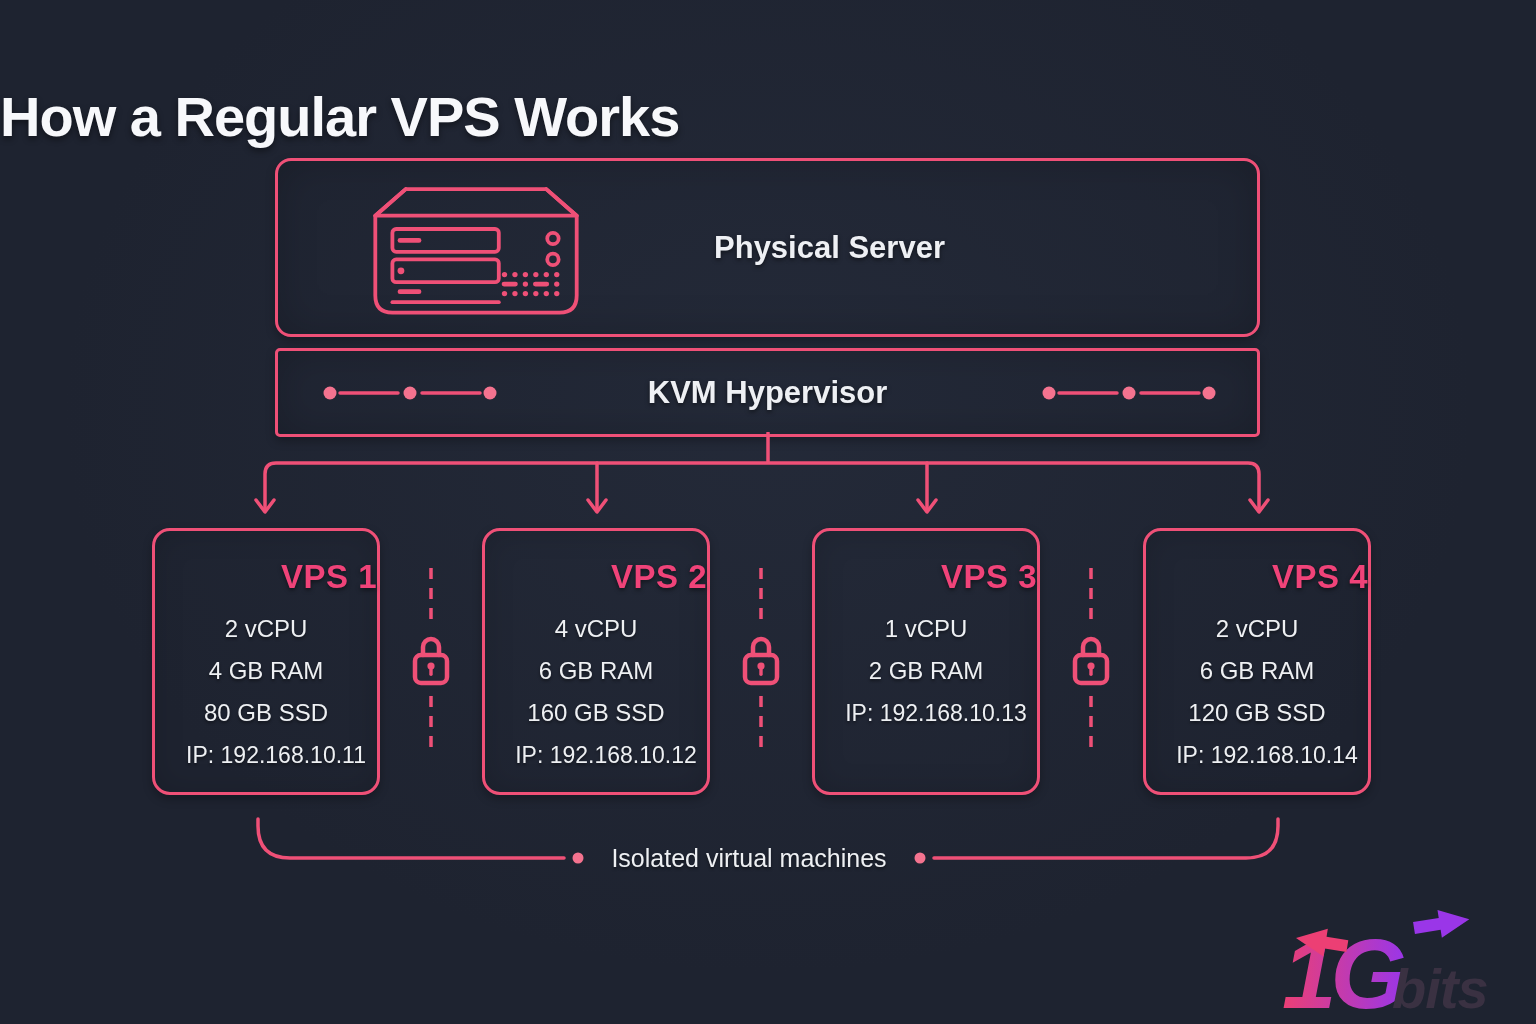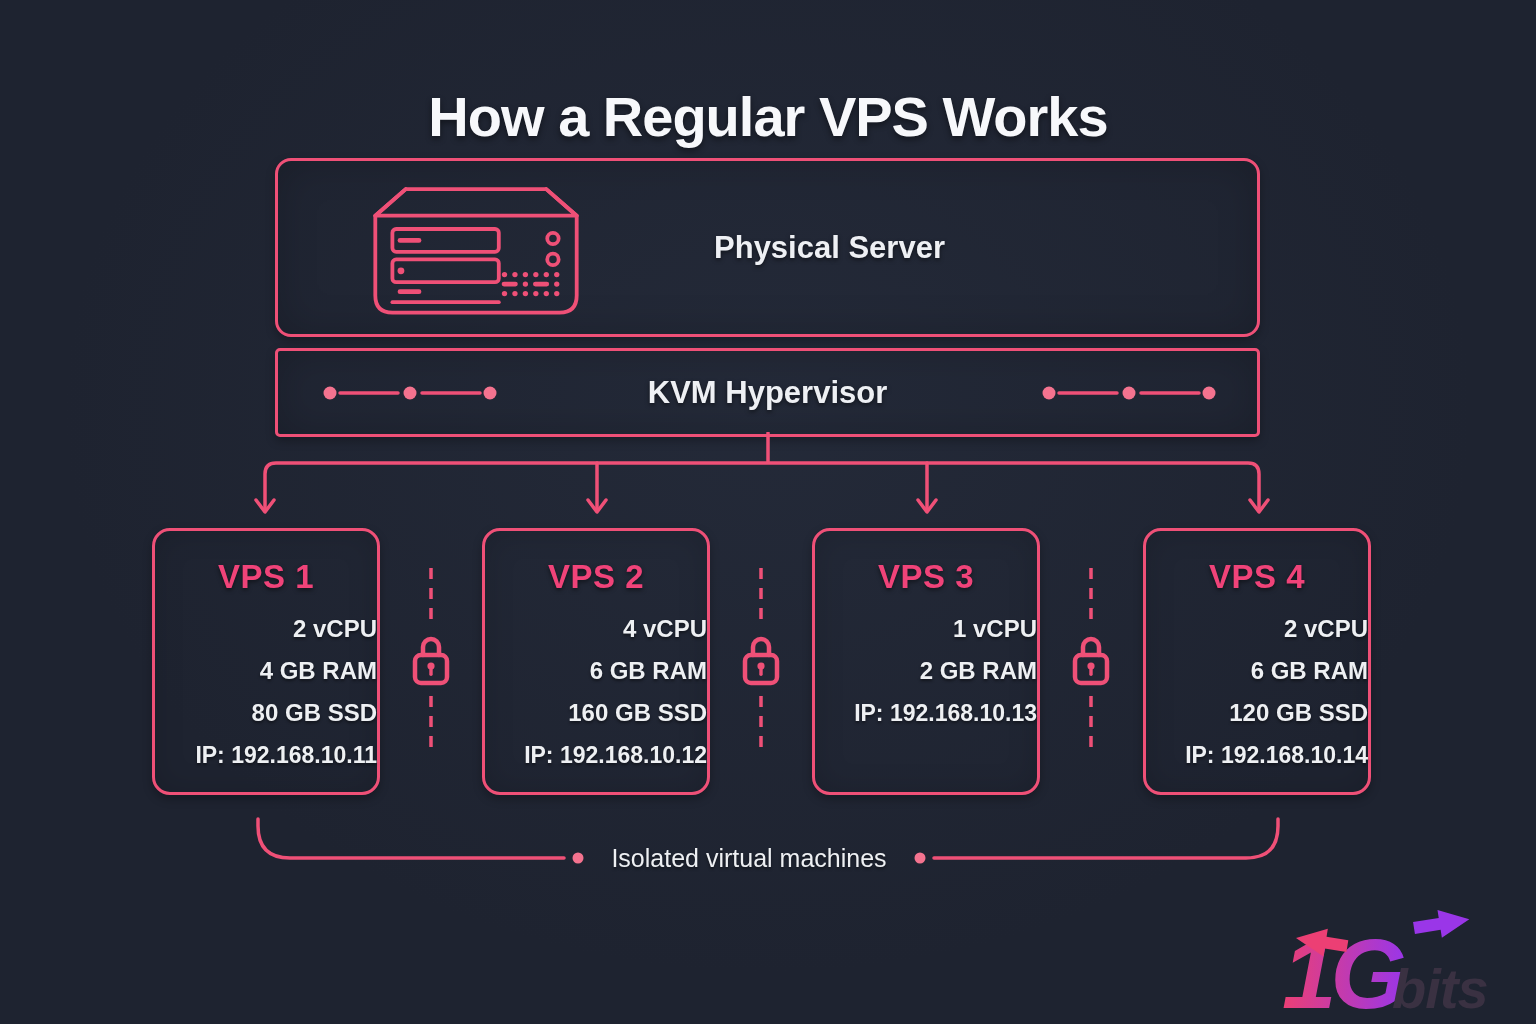--- a/index.html
+++ b/index.html
@@ -3,21 +3,21 @@
 <meta charset="utf-8">
 <style>
   html,body{margin:0;padding:0;background:#14161f;}
   .stage{
     position:relative;width:1536px;height:1024px;overflow:hidden;
     background:#1e2330;
     background-image:radial-gradient(ellipse at 50% 40%, rgba(46,54,72,.35), rgba(0,0,0,0) 65%);
     font-family:"Liberation Sans",sans-serif;color:#f3f4f6;
   }
   .title{
-    position:absolute;top:46px;left:0;right:0;text-align:center;
+    position:absolute;top:46px;left:0;right:0;text-align:left;
     font-size:56px;font-weight:bold;letter-spacing:-1px;color:#f7f8fb;
     text-shadow:0 3px 6px rgba(0,0,0,.45);
   }
   .pbox{
     position:absolute;border:3px solid #ef5077;border-radius:16px;
     box-shadow:0 4px 10px rgba(0,0,0,.28), inset 0 0 40px rgba(0,0,0,.18);
   }
   .physical{left:275px;top:158px;width:979px;height:173px;}
   .kvm{left:275px;top:348px;width:979px;height:83px;border-radius:5px;text-decoration:underline;}
   .server-icon{position:absolute;left:82px;top:50%;transform:translateY(-50%);}
@@ -33,26 +33,25 @@
   .tree,.bracket{position:absolute;}
   .tree{left:253px;top:432px;}
   .bracket{left:250px;top:816px;}
   .vps{
     position:absolute;top:528px;width:228px;height:267px;box-sizing:border-box;
     border:3px solid #ef5077;border-radius:18px;text-align:center;
     box-shadow:0 4px 10px rgba(0,0,0,.28), inset 0 0 30px rgba(0,0,0,.15);
   }
   .vps .vps-name{
     margin-top:27px;font-size:33px;font-weight:bold;color:#f04379;
-    letter-spacing:0.5px;text-shadow:0 2px 4px rgba(0,0,0,.5);height:40px;
+    letter-spacing:0.5px;text-shadow:0 2px 4px rgba(0,0,0,.5);height:40px;text-align:right;
   }
   .vps .spec{
-    font-size:24px;line-height:42px;font-weight:700;color:#eef0f3;
+    font-size:24px;line-height:42px;font-weight:400;color:#eef0f3;
     text-shadow:0 2px 3px rgba(0,0,0,.45);
-    text-align:right;
   }
   .vps .spec.ip{font-size:23px;padding-left:20px;}
   .vps .specs{margin-top:10px;}
   .v1{left:152px;} .v2{left:482px;border-radius:18px;} .v3{left:812px;} .v4{left:1143px;}
   .divider{
     position:absolute;top:566px;width:48px;height:186px;
     display:flex;flex-direction:column;align-items:center;gap:5px;
   }
   .d1{left:407px;} .d2{left:737px;} .d3{left:1067px;}
   .iso-label{

